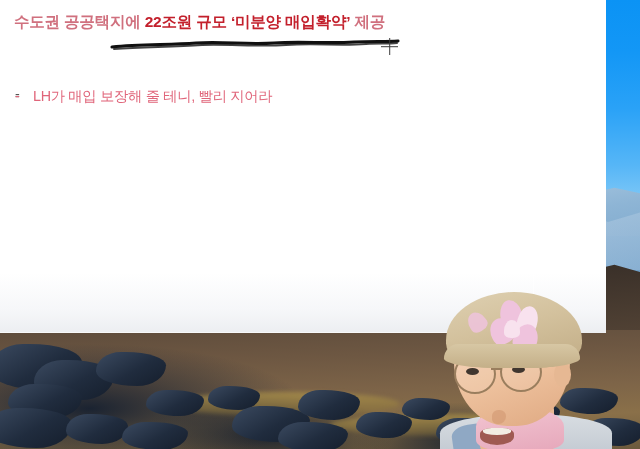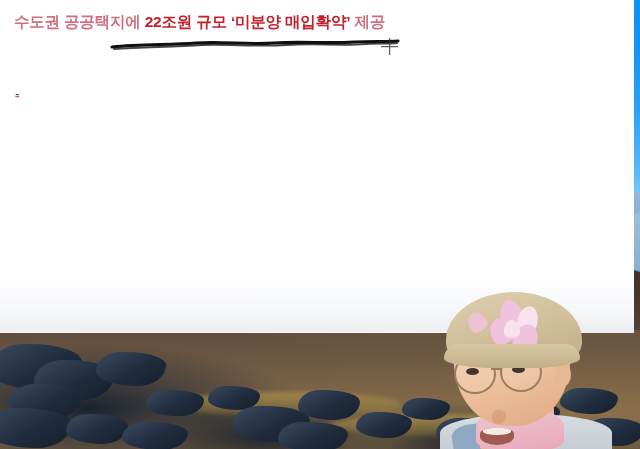--- a/index.html
+++ b/index.html
@@ -98,21 +98,20 @@
   }
 
   
   .slide {
     position: absolute;
     left: 0;
     top: 0;
     width: 606px;
     height: 333px;
     background: linear-gradient(180deg, #ffffff 0%, #ffffff 82%, #f6f7f9 93%, #eceef1 100%);
-    padding-left: 28px;
   }
 
   
   .slide-title {
     position: absolute;
     left: 14px;
     top: 12px;
     font-size: 15.5px;
     line-height: 1.25;
     white-space: nowrap;
@@ -384,20 +383,21 @@
 
     <div class="bullets">
       <div class="bullet">
         <span class="dash">-</span>
       </div>
       <div class="bullet">
         <span class="dash">-</span>
       </div>
       <div class="bullet accent">
         <span class="dash">-</span>
+        <span>LH가 매입 보장해 줄 테니, 빨리 지어라</span>
       </div>
     </div>
   </div>
 
   <div class="panel-edge-r"></div>
   <div class="panel-edge-b"></div>
 
   <div class="cam">
     <div class="jacket"></div>
     <div class="scarf-b"></div>

